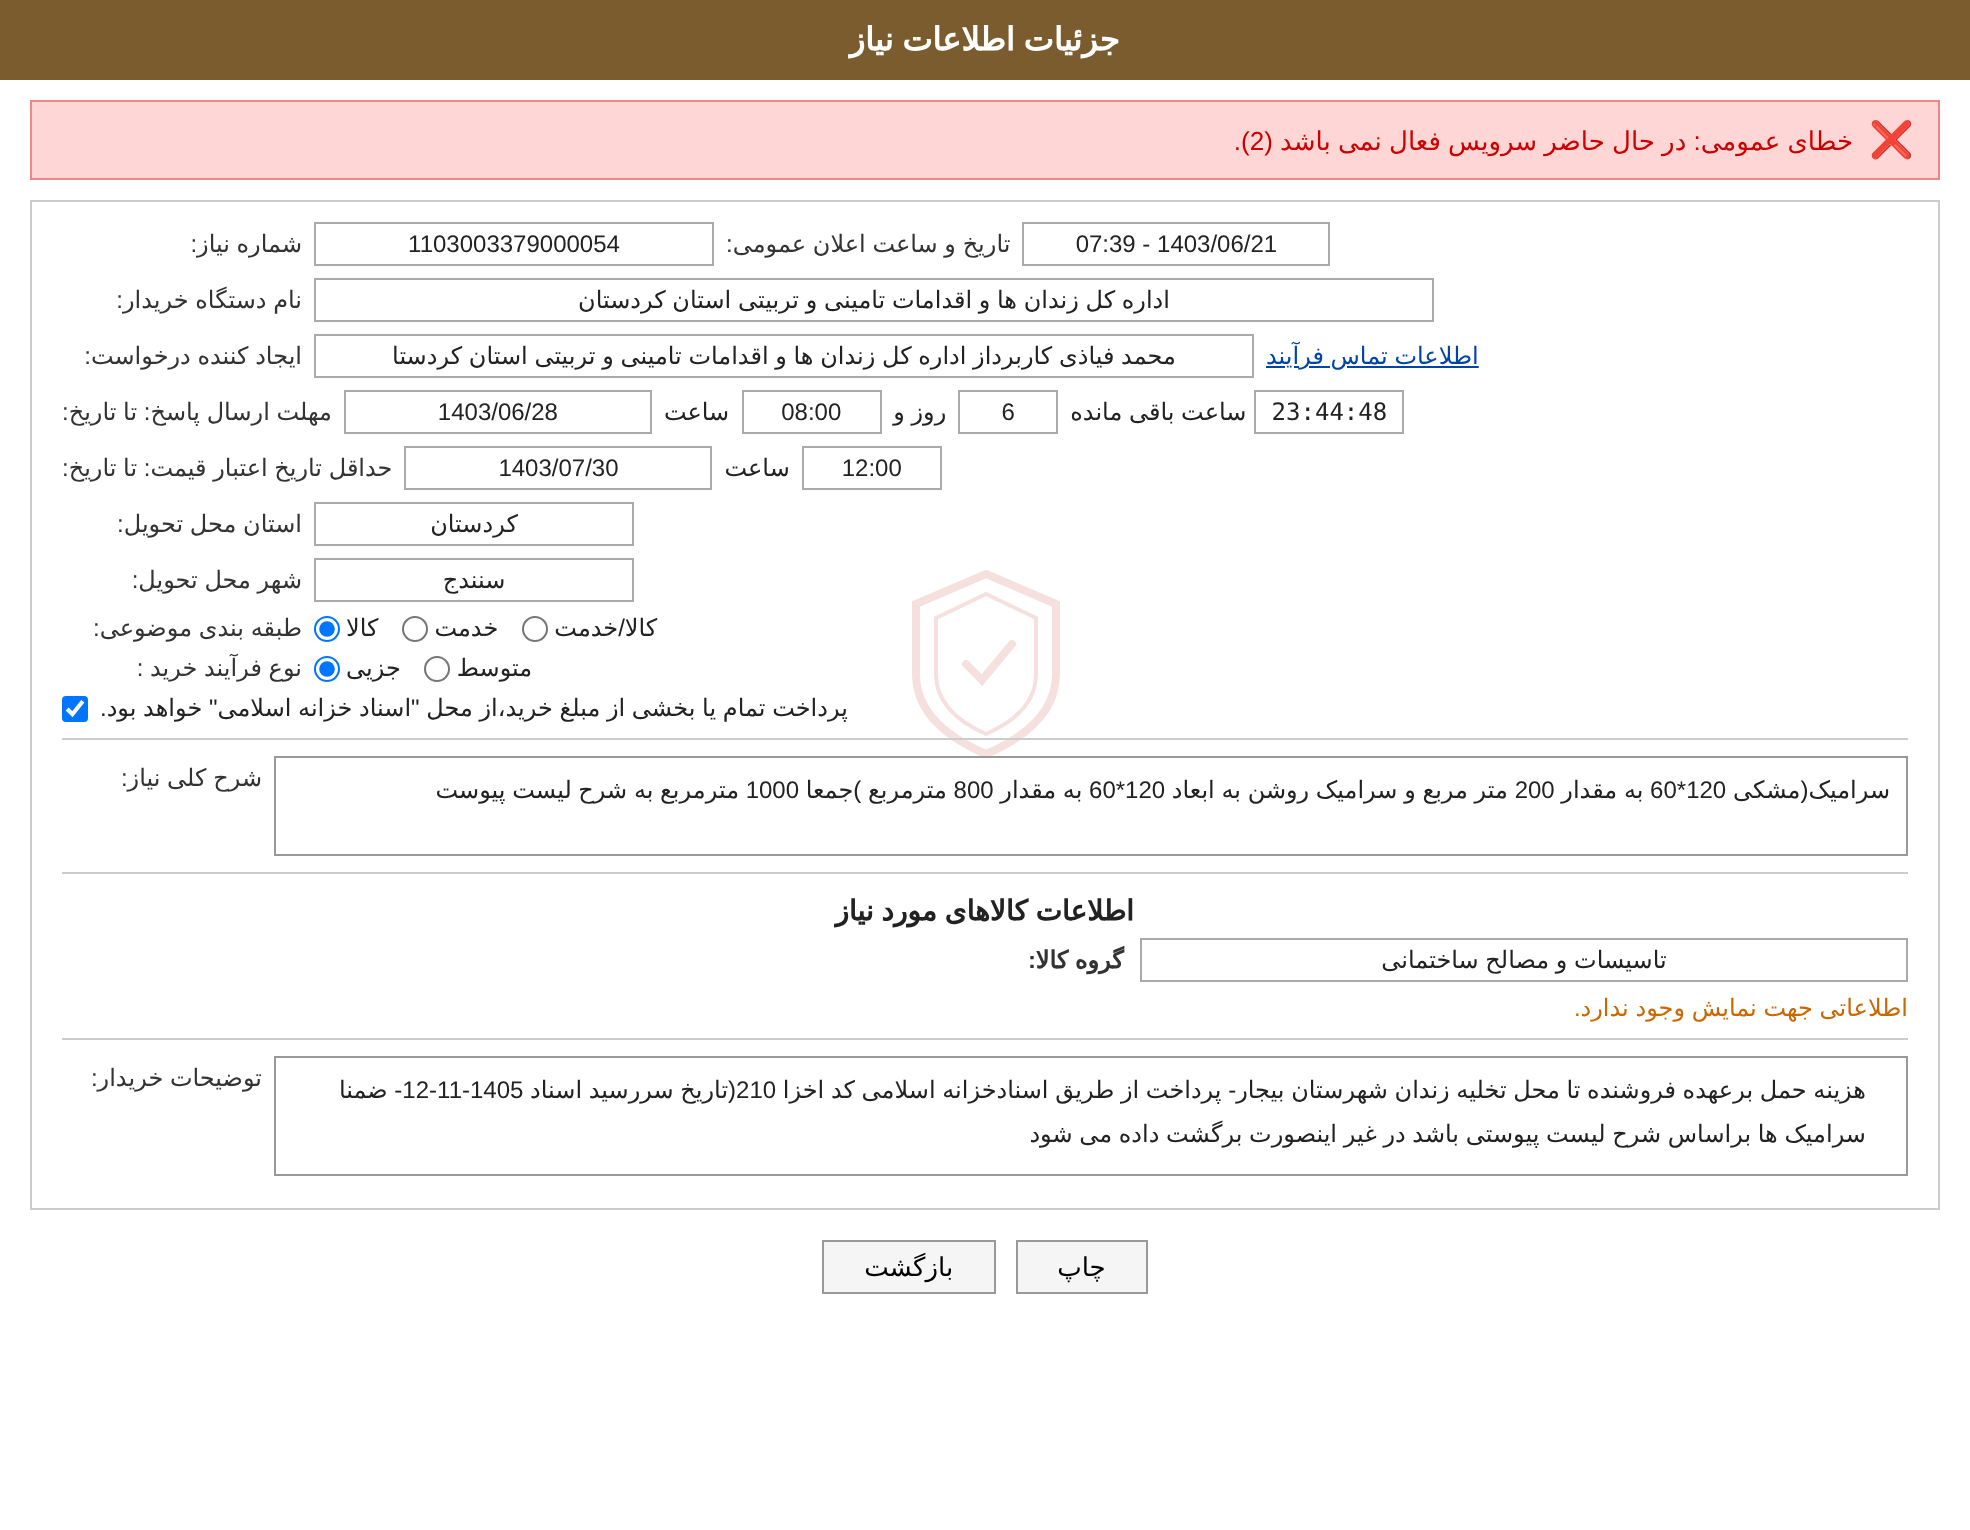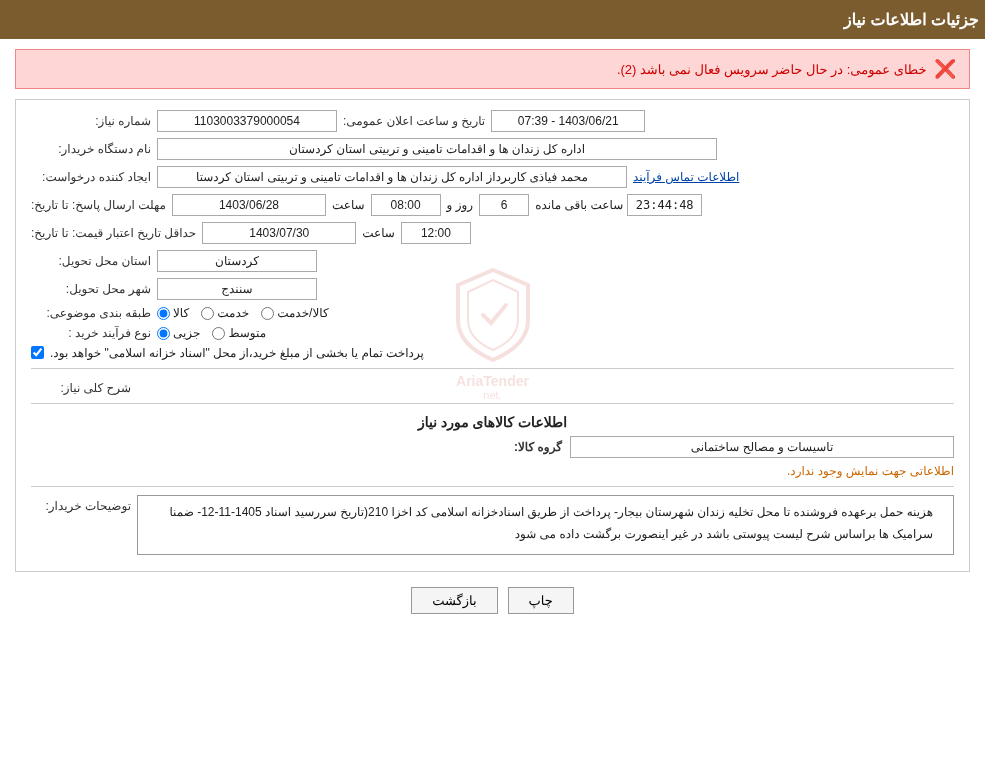--- a/index.html
+++ b/index.html
@@ -12,20 +12,21 @@
     }
     .page-wrapper {
       width: 985px;
       min-height: 765px;
       background: #fff;
       margin: 0 auto;
     }
     .header-bar {
       background: #7a5c2e;
       color: #fff;
+      text-align: center;
       padding: 10px 6px;
       font-size: 16px;
       font-weight: bold;
     }
     .error-banner {
       background: #ffd6d6;
       border: 1px solid #e88;
       margin: 10px 15px;
       padding: 8px 12px;
       display: flex;
@@ -62,21 +63,21 @@
     .field-box {
       border: 1px solid #aaa;
       background: #fff;
       padding: 3px 6px;
       min-height: 22px;
       font-size: 12px;
       text-align: center;
       direction: rtl;
     }
     .field-wide {
-      width: 180px;
+      width: 200px;
     }
     .field-medium {
       width: 160px;
     }
     .field-date {
       width: 154px;
     }
     .field-time {
       width: 70px;
     }
@@ -96,21 +97,21 @@
       direction: rtl;
     }
     .radio-item {
       display: flex;
       align-items: center;
       gap: 3px;
       font-size: 12px;
     }
     .checkbox-row {
       display: flex;
-      align-items: flex-start;
+      align-items: flex-end;
       gap: 6px;
       font-size: 12px;
       direction: rtl;
     }
     .divider {
       border: none;
       border-top: 1px solid #ccc;
       margin: 8px 0;
     }
     .section-title {
@@ -325,20 +326,21 @@
         <div class="form-row">
           <div class="checkbox-row">
             <span>پرداخت تمام یا بخشی از مبلغ خرید،از محل "اسناد خزانه اسلامی" خواهد بود.</span>
             <input type="checkbox" checked="" style="">
           </div>
         </div>
 
         <hr class="divider">
 
         <div class="form-row" style="align-items:flex-start;">
+          <div class="description-box">سرامیک(مشکی  120*60  به مقدار 200 متر مربع  و  سرامیک روشن به ابعاد 120*60 به مقدار 800 مترمربع )جمعا 1000 مترمربع به شرح لیست پیوست</div>
           <span class="label" style="min-width:100px;padding-top:4px;">شرح کلی نیاز:</span>
         </div>
 
         <hr class="divider">
 
         <div class="section-title">اطلاعات کالاهای مورد نیاز</div>
 
         <div class="group-row">
           <span class="field-box" style="width:384px;">تاسیسات و مصالح ساختمانی</span>
           <span class="group-label">گروه کالا:</span>

